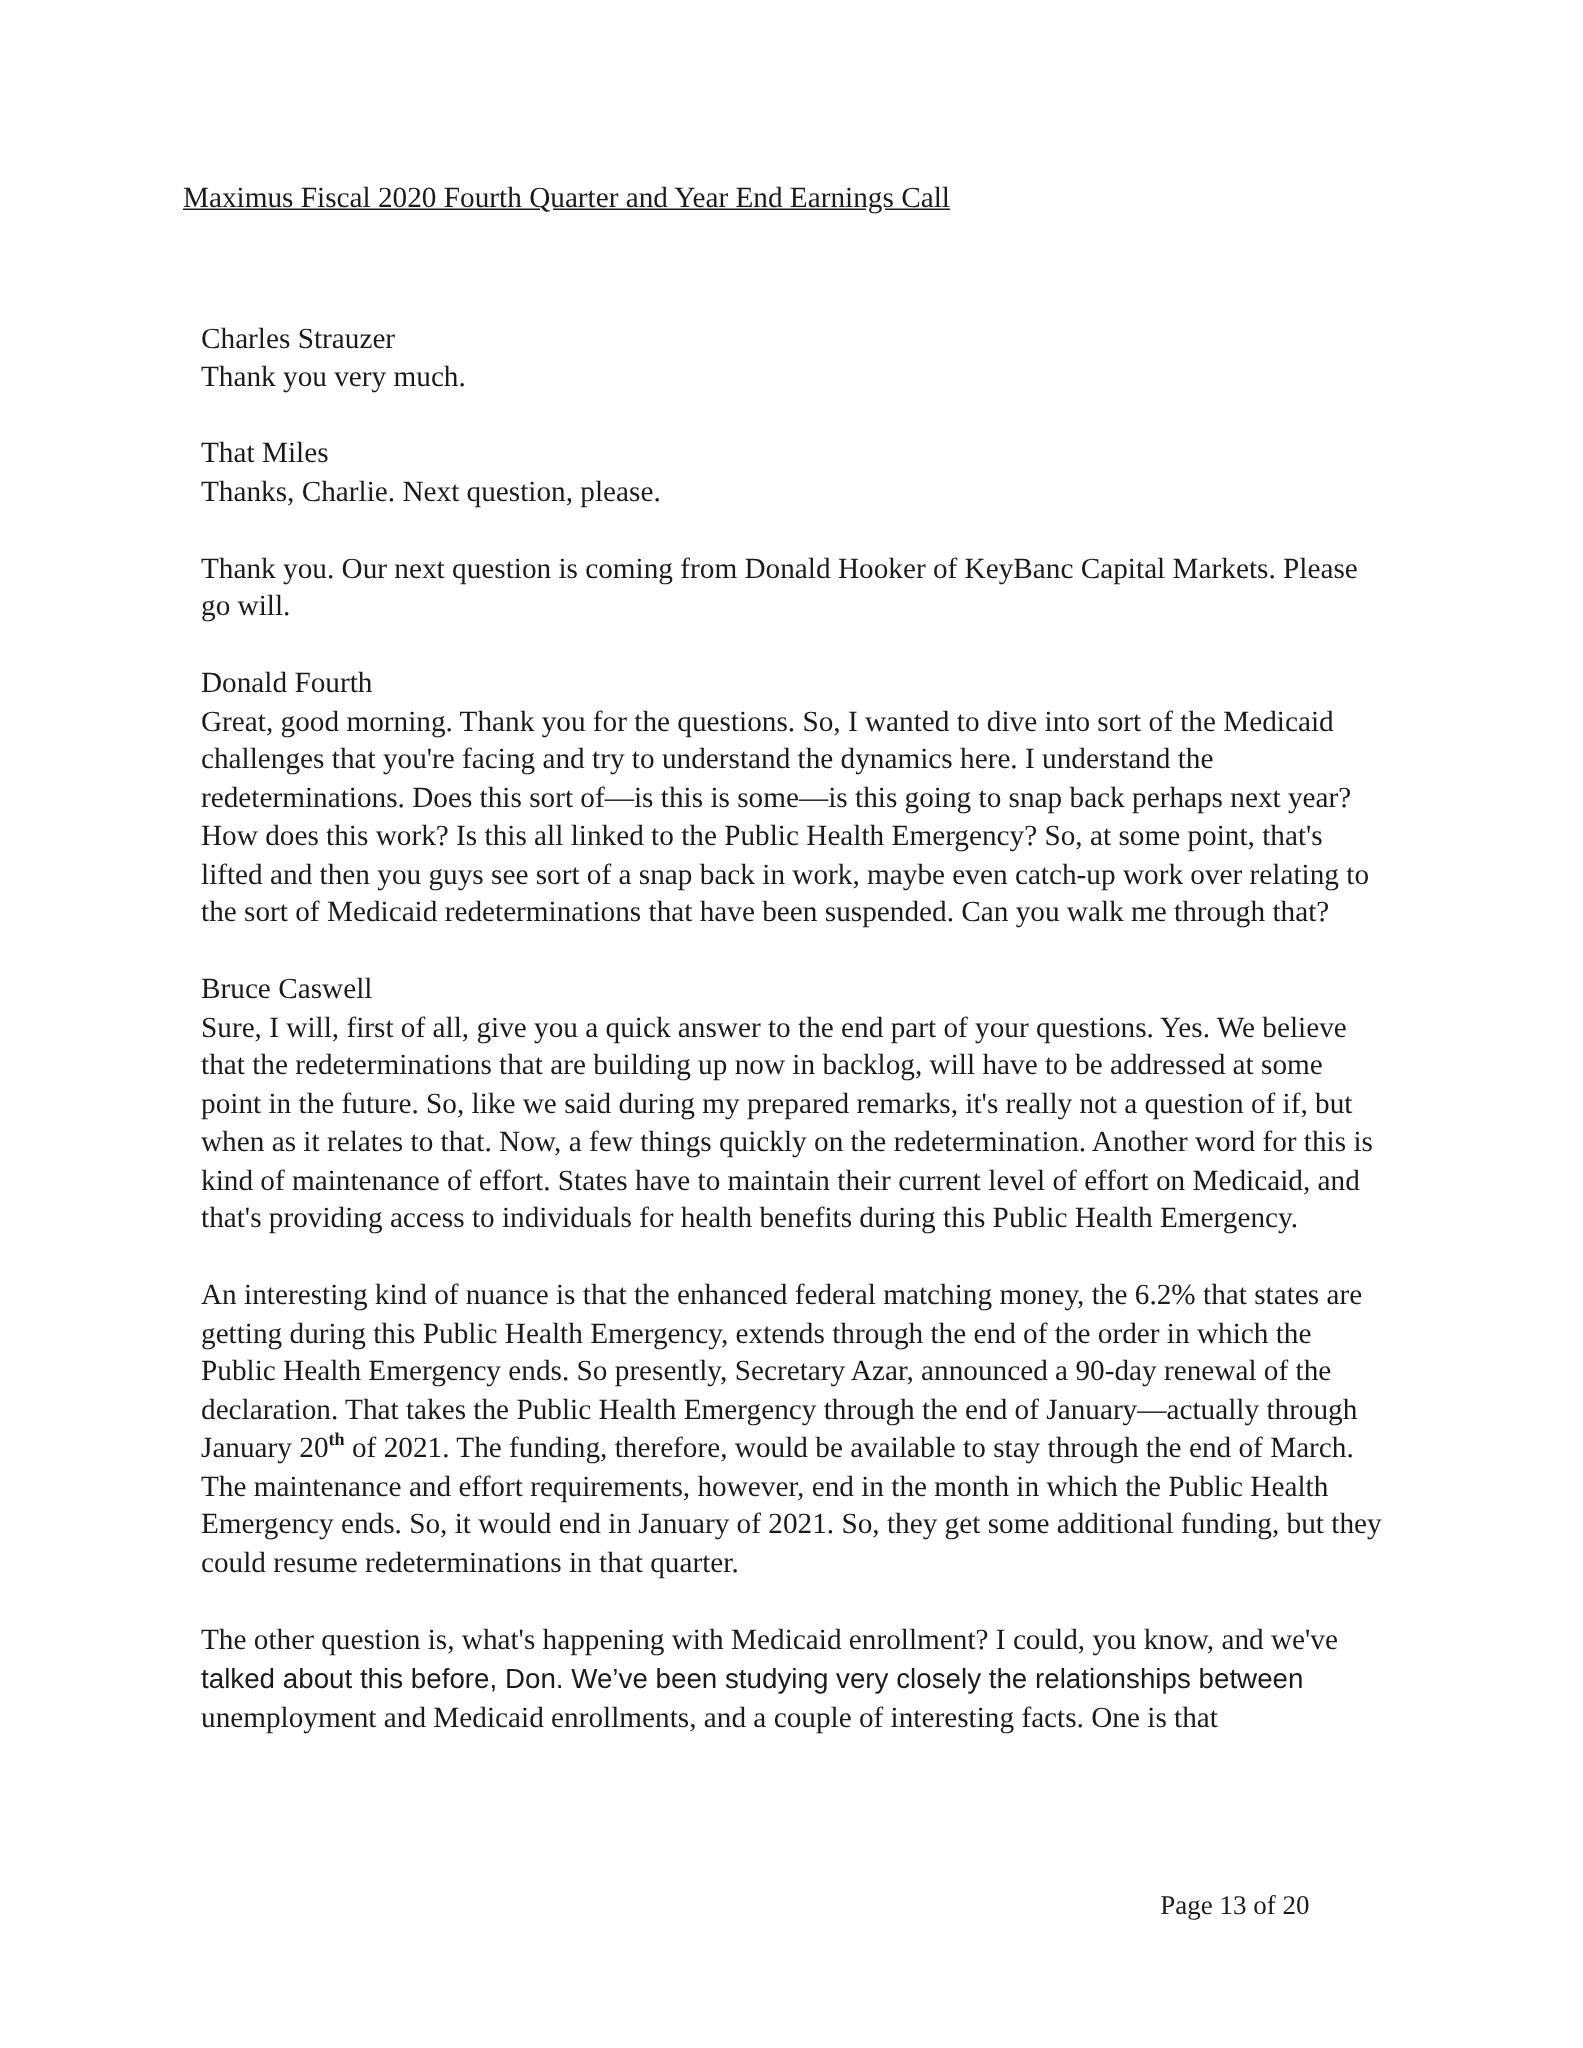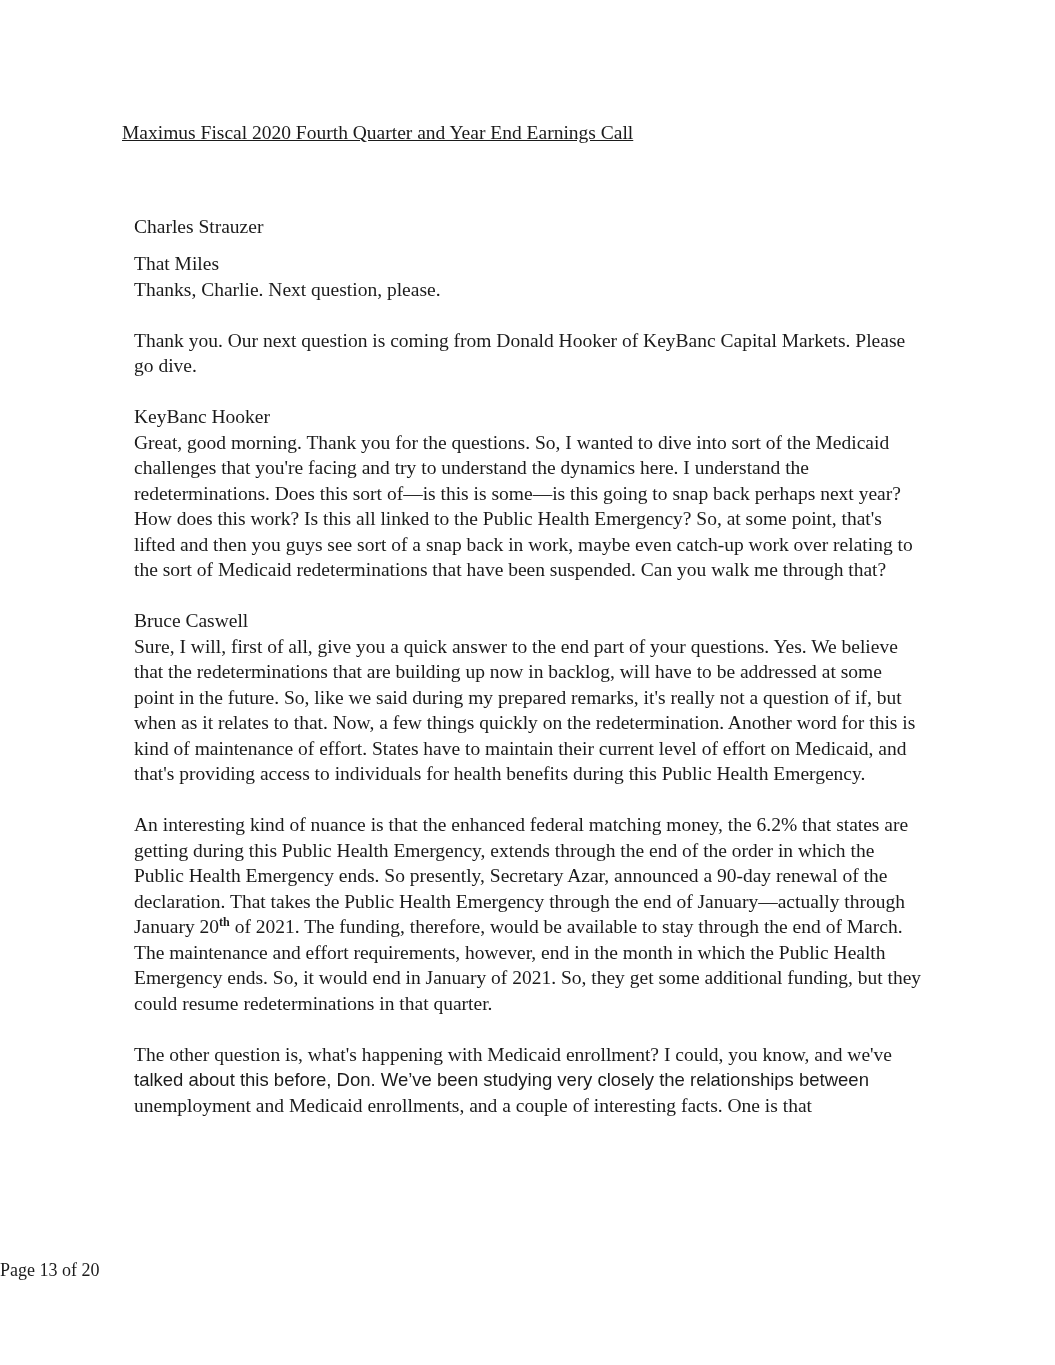--- a/index.html
+++ b/index.html
@@ -50,49 +50,50 @@
     font-size: 62%;
     vertical-align: super;
     line-height: 0;
     font-weight: bold;
   }
   .footer {
     position: absolute;
     top: 1258px;
     left: 0;
     width: 873px;
-    text-align: left;
+    text-align: right;
     font-size: 18px;
     line-height: 24px;
   }
 </style>
 </head>
 <body>
 
 <div class="doc">
 
   <div class="title-block">
     <div>Maximus Fiscal 2020 Fourth Quarter and Year End Earnings Call</div>
   </div>
 
   <section>
     <div class="speaker">Charles Strauzer</div>
+    <p>Thank you very much.</p>
   </section>
 
   <section>
     <div class="speaker">That Miles</div>
     <p>Thanks, Charlie. Next question, please.</p>
   </section>
 
   <section>
-    <p>Thank you. Our next question is coming from Donald Hooker of KeyBanc Capital Markets. Please go dive.</p>
+    <p>Thank you. Our next question is coming from Donald Hooker of KeyBanc Capital Markets. Please go will.</p>
   </section>
 
   <section>
-    <div class="speaker">KeyBanc Hooker</div>
+    <div class="speaker">Donald Fourth</div>
     <p>Great, good morning. Thank you for the questions. So, I wanted to dive into sort of the Medicaid challenges that you're facing and try to understand the dynamics here. I understand the redeterminations. Does this sort of—is this is some—is this going to snap back perhaps next year? How does this work? Is this all linked to the Public Health Emergency? So, at some point, that's lifted and then you guys see sort of a snap back in work, maybe even catch-up work over relating to the sort of Medicaid redeterminations that have been suspended. Can you walk me through that?</p>
   </section>
 
   <section>
     <div class="speaker">Bruce Caswell</div>
     <p>Sure, I will, first of all, give you a quick answer to the end part of your questions. Yes. We believe that the redeterminations that are building up now in backlog, will have to be addressed at some point in the future. So, like we said during my prepared remarks, it's really not a question of if, but when as it relates to that. Now, a few things quickly on the redetermination. Another word for this is kind of maintenance of effort. States have to maintain their current level of effort on Medicaid, and that's providing access to individuals for health benefits during this Public Health Emergency.</p>
     <p><span>An interesting kind of nuance is that the enhanced federal matching money, the 6.2% that states are getting during this Public Health Emergency, extends through the end of the order in which the Public Health Emergency ends. So presently, Secretary Azar, announced a 90-day renewal of the declaration. That takes the Public Health Emergency through the end of January—actually through January 20</span><sup class="ord">th</sup><span> of 2021. The funding, therefore, would be available to stay through the end of March. The maintenance and effort requirements, however, end in the month in which the Public Health Emergency ends. So, it would end in January of 2021. So, they get some additional funding, but they could resume redeterminations in that quarter.</span></p>
     <p><span>The other question is, what's happening with Medicaid enrollment? I could, you know, and we've </span><span class="sans">talked about this before, Don. We’ve been studying very closely the relationships between </span><span>unemployment and Medicaid enrollments, and a couple of interesting facts. One is that</span></p>
   </section>
 

